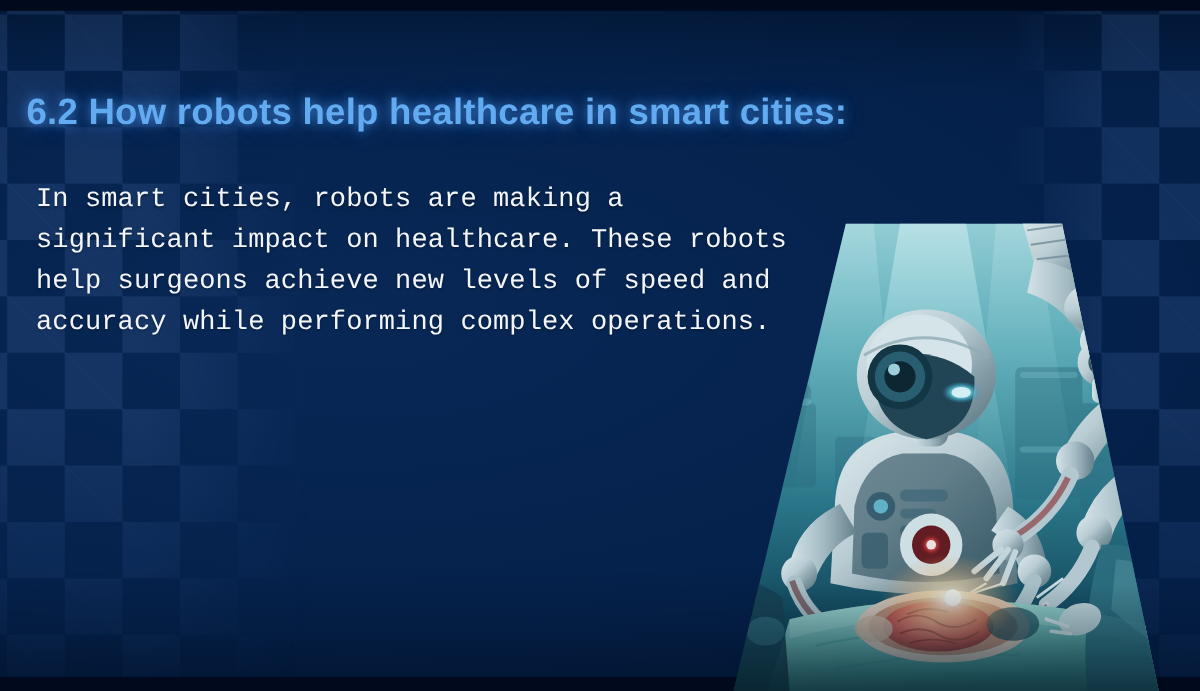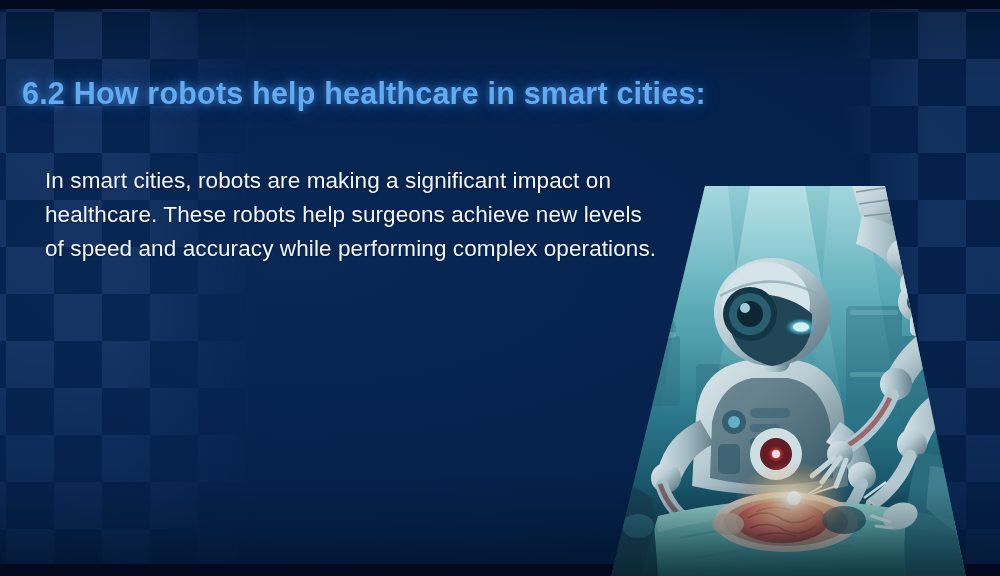--- a/index.html
+++ b/index.html
@@ -89,22 +89,23 @@
     position: absolute;
     left: 29px;
     top: 148px;
     width: 645px;
   }
   .para {
     color: #f2f5fa;
     font-size: 22.5px;
     line-height: 34px;
     letter-spacing: 0.1px;
-    margin: 16px;
+    margin: 1px;
     text-shadow: 0 1px 2px rgba(0,0,0,0.35);
+    font-family: Liberation Mono, monospace;
   }
   .para + .para {
     margin-top: 32px;
   }
 
   
   .artwork {
     position: absolute;
     left: 600px;
     top: 186px;

